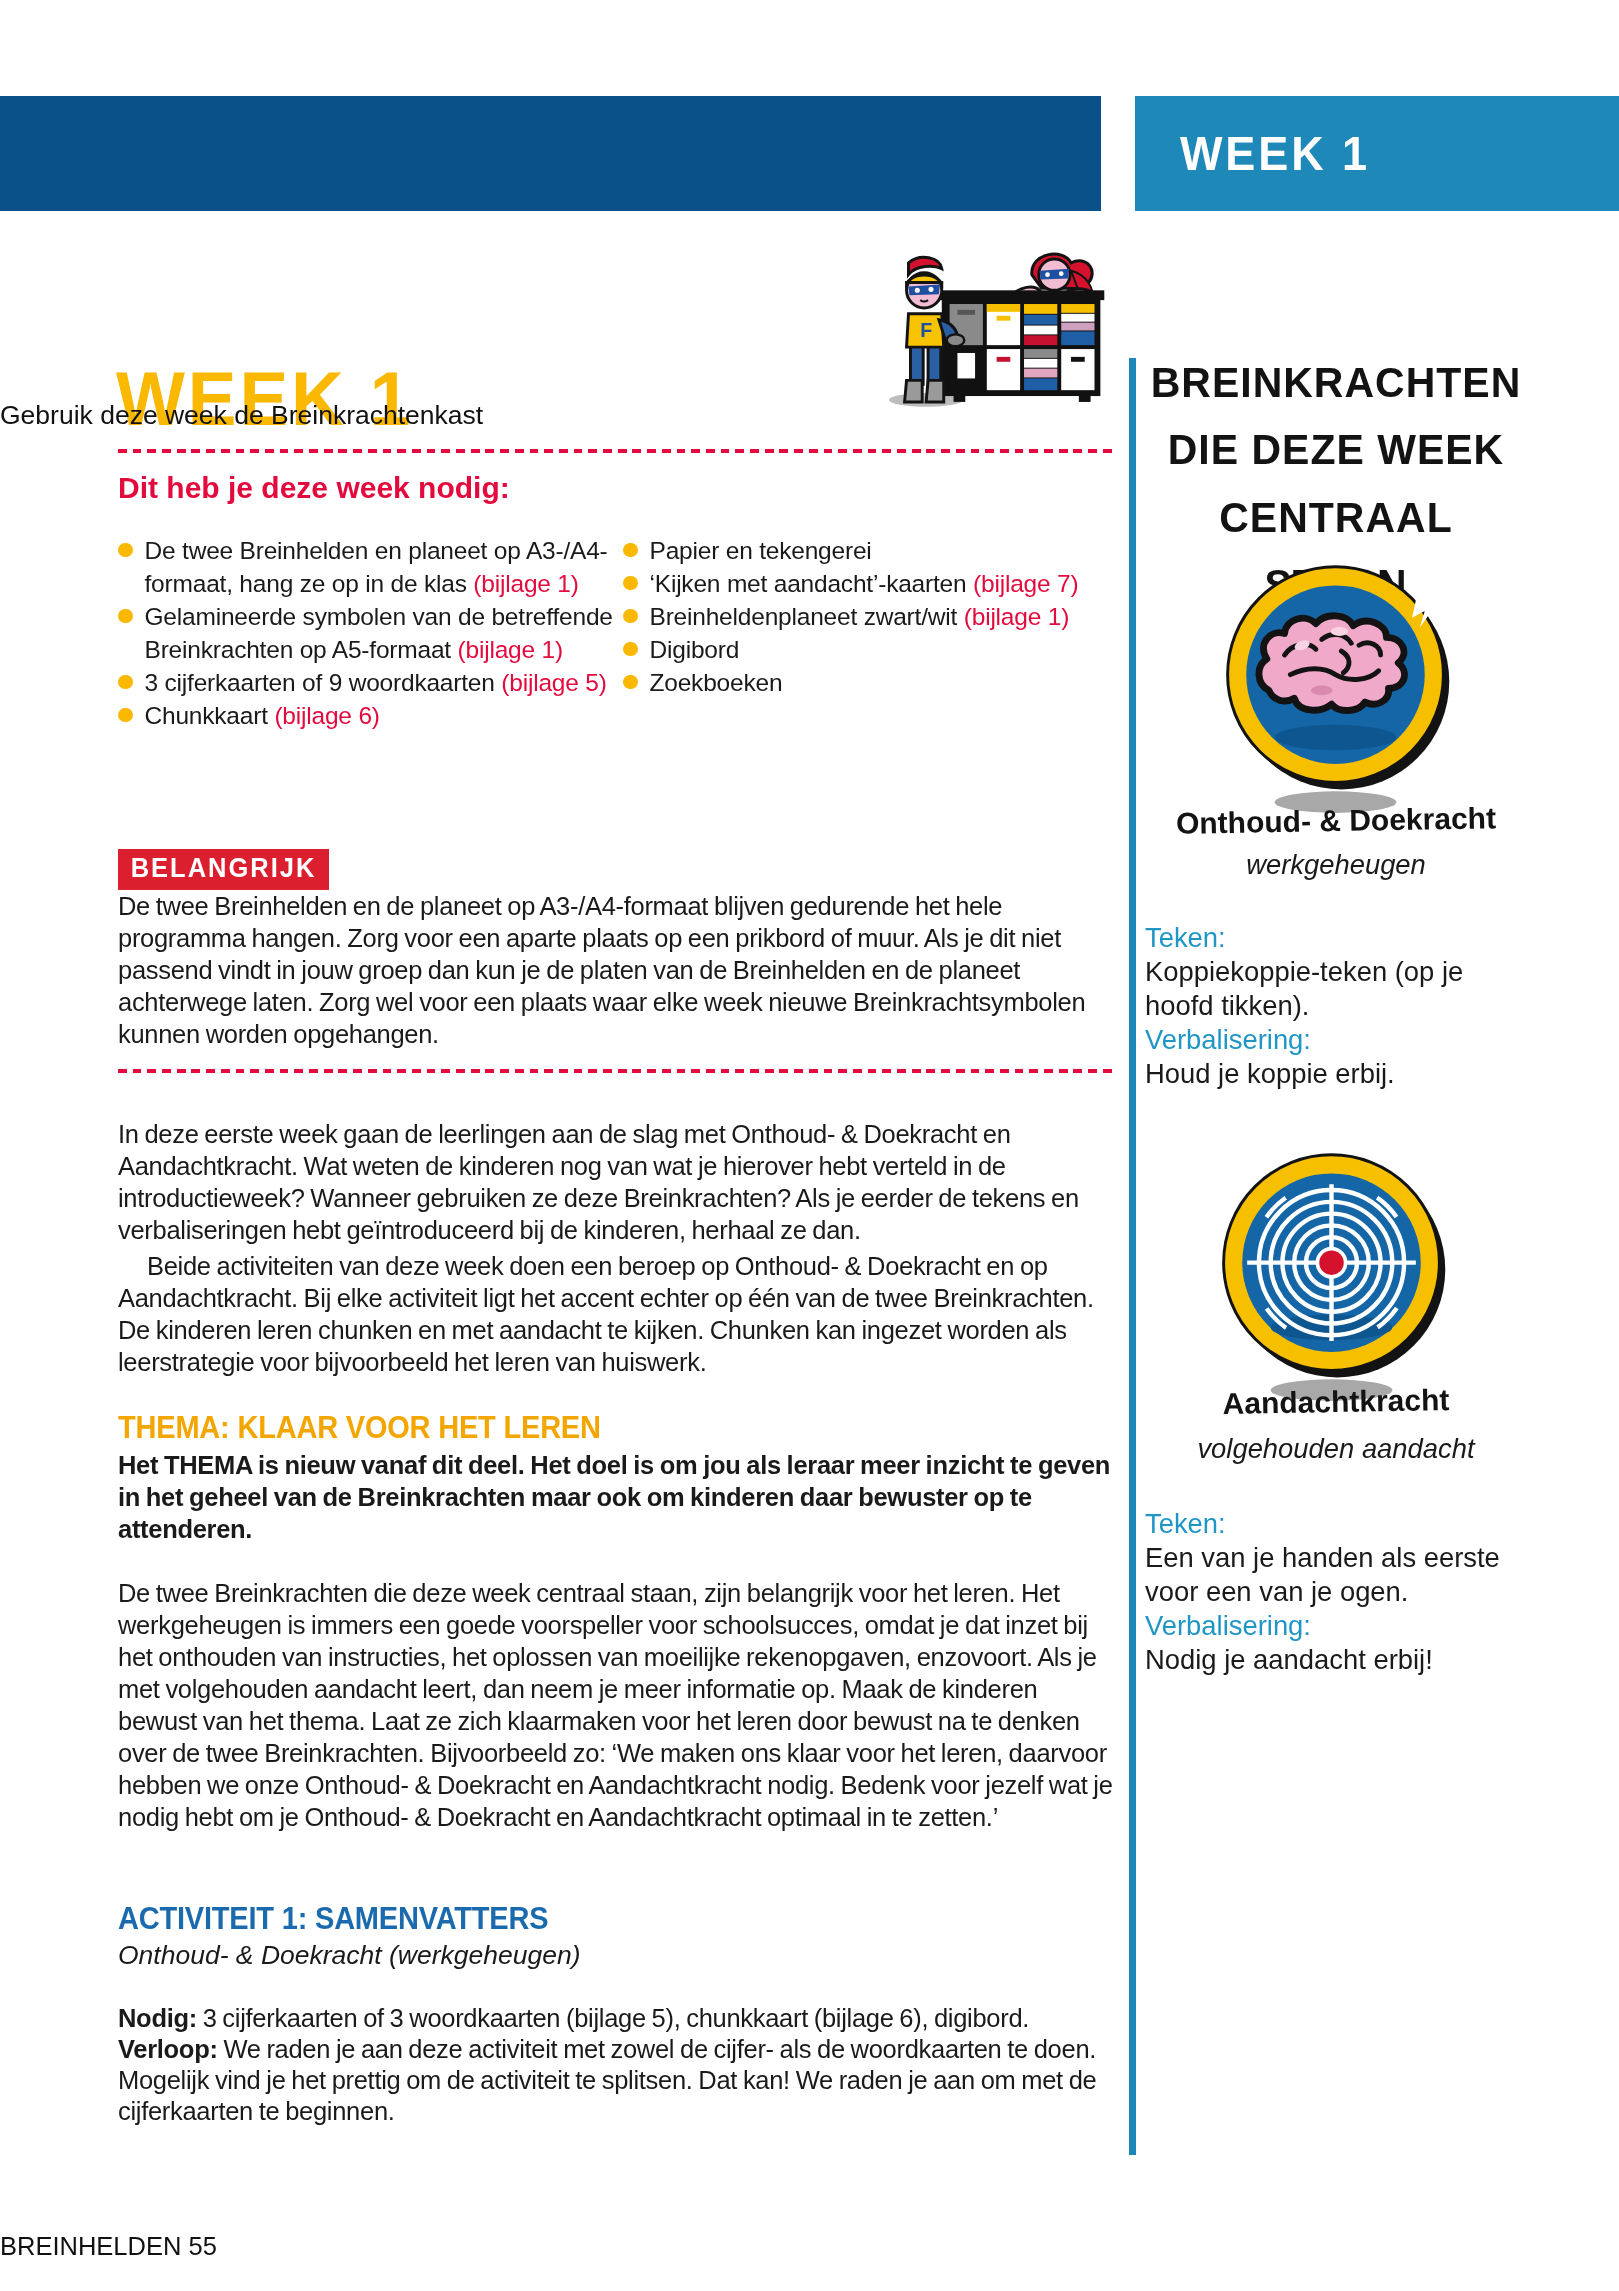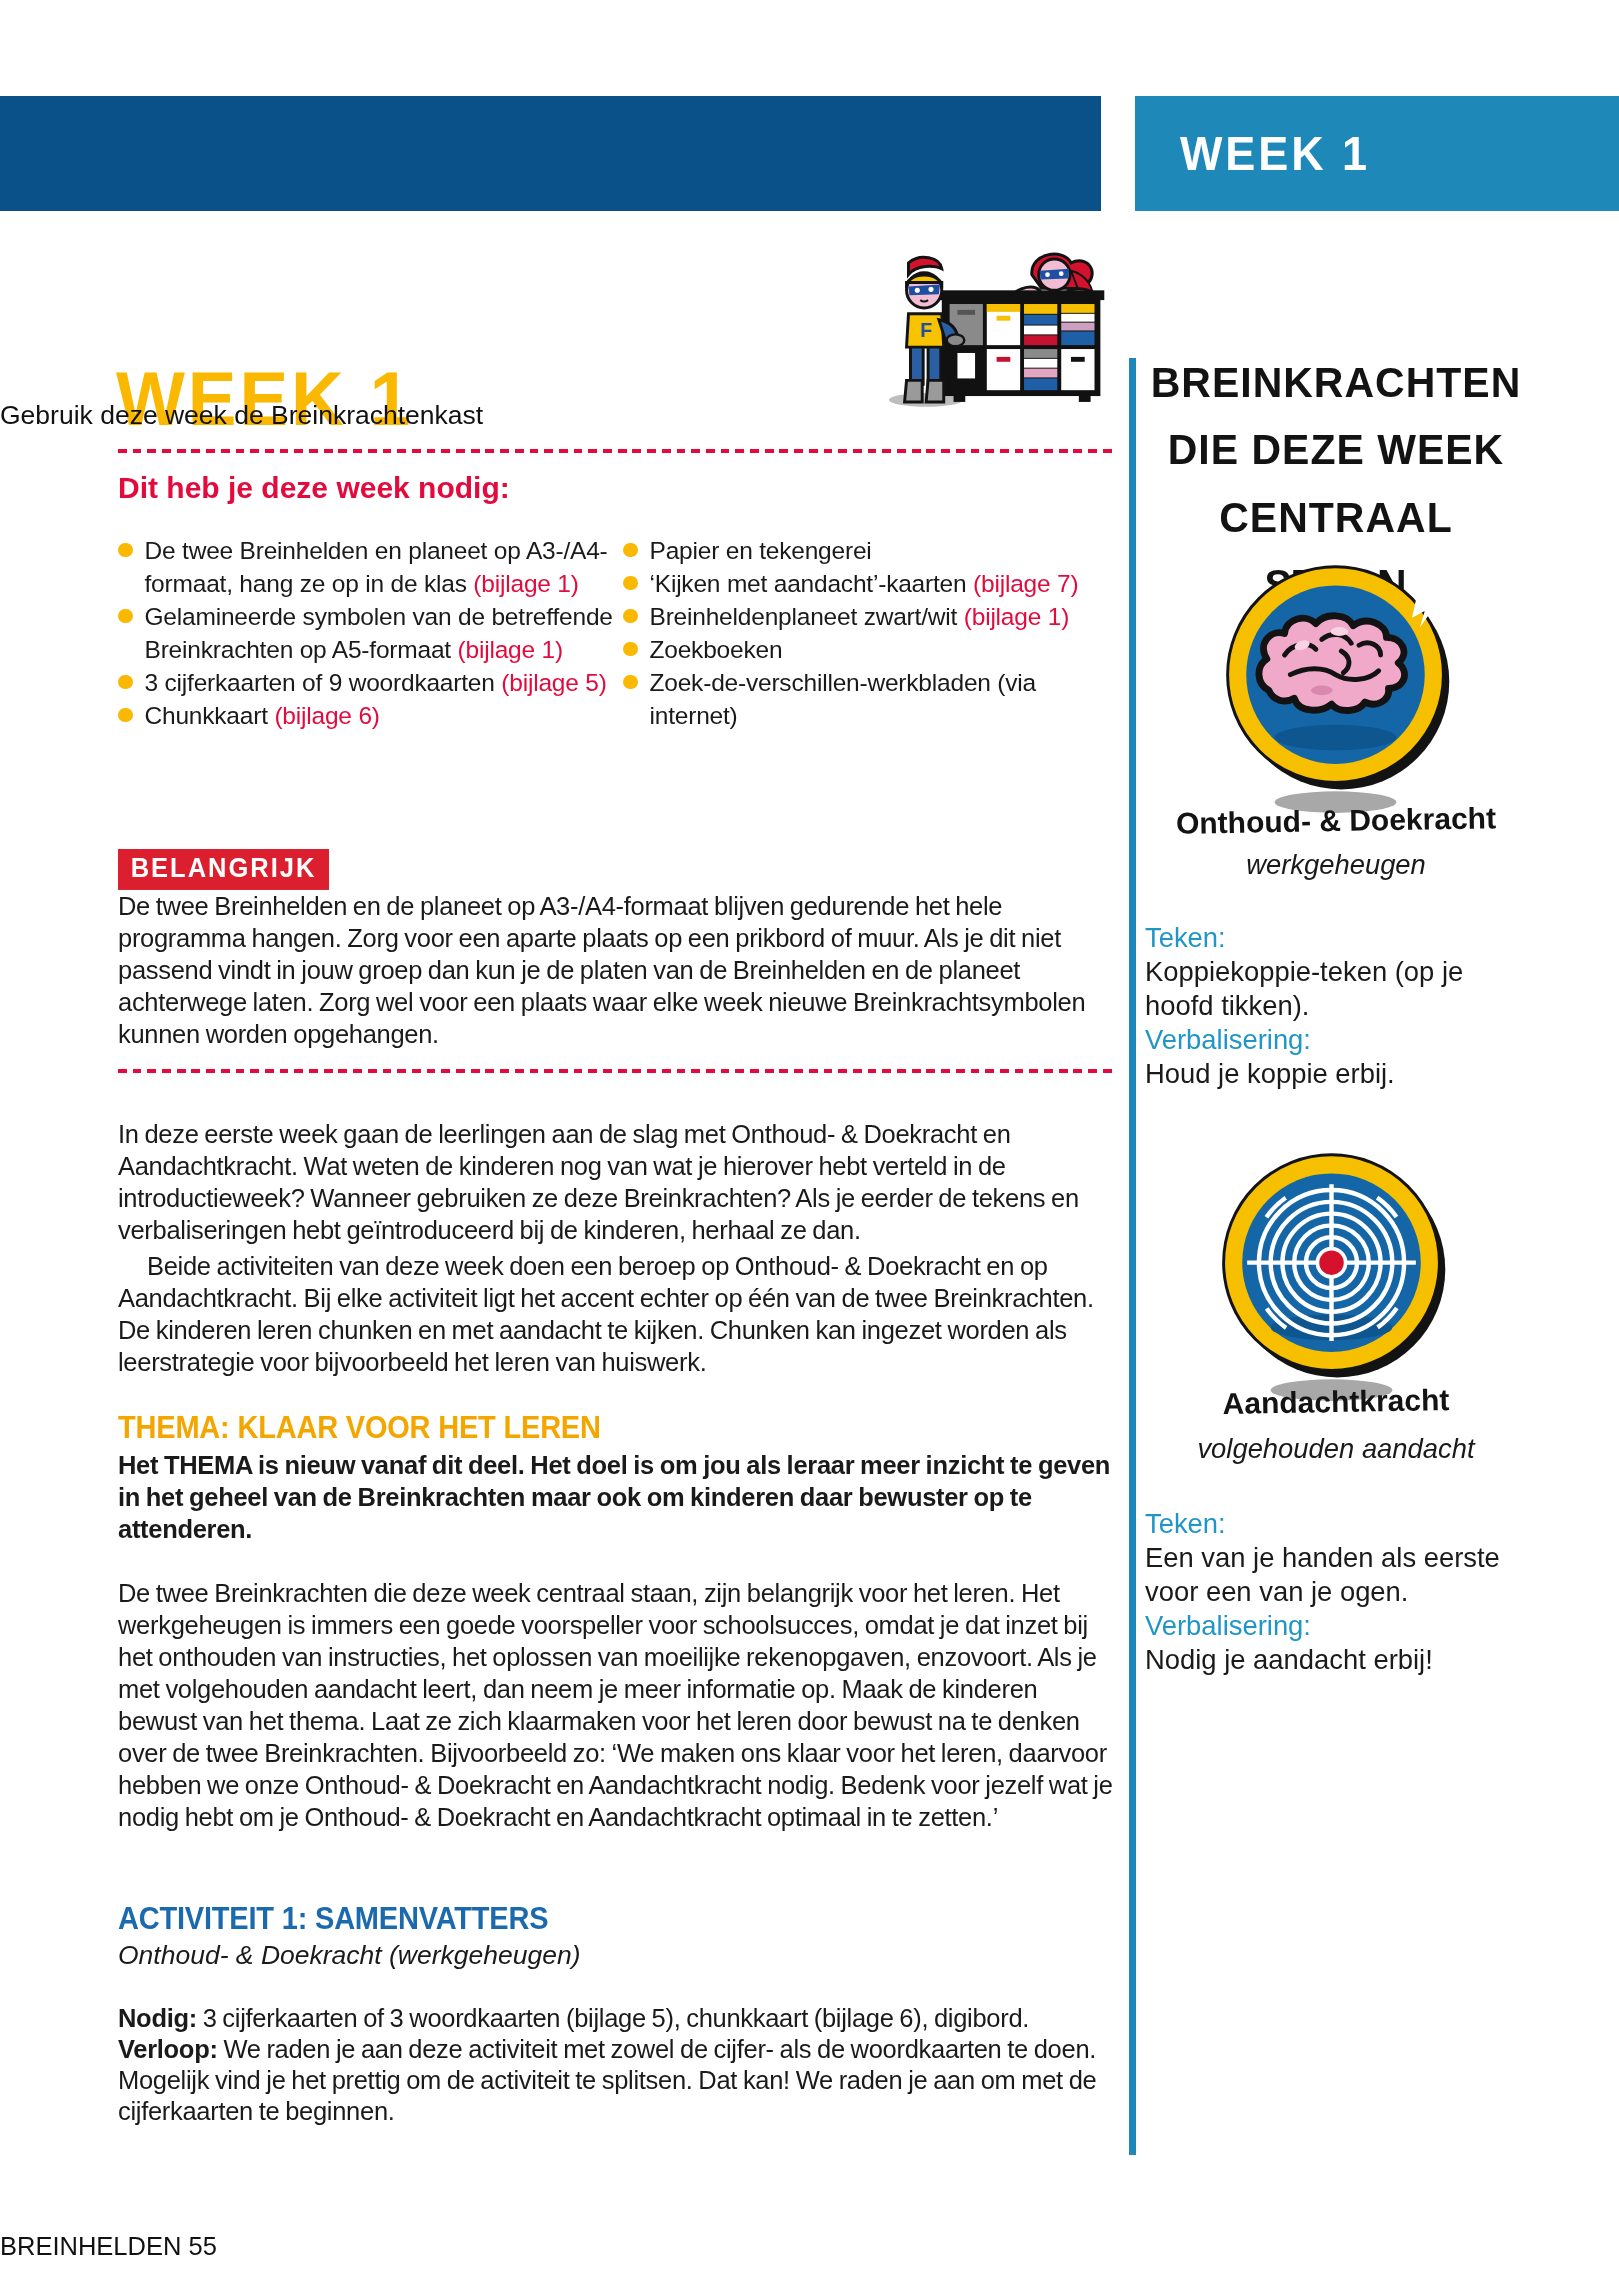--- a/index.html
+++ b/index.html
@@ -163,22 +163,22 @@
   <ul class="c1">
     <li><span class="dot"></span><span>De twee Breinhelden en planeet op A3-/A4-formaat, hang ze op in de klas </span><span class="ref">(bijlage 1)</span></li>
     <li><span class="dot"></span><span>Gelamineerde symbolen van de betreffende Breinkrachten op A5-formaat </span><span class="ref">(bijlage 1)</span></li>
     <li><span class="dot"></span><span>3 cijferkaarten of 9 woordkaarten </span><span class="ref">(bijlage 5)</span></li>
     <li><span class="dot"></span><span>Chunkkaart </span><span class="ref">(bijlage 6)</span></li>
   </ul>
   <ul class="c2">
     <li><span class="dot"></span><span>Papier en tekengerei</span><span class="ref"></span></li>
     <li><span class="dot"></span><span>‘Kijken met aandacht’-kaarten </span><span class="ref">(bijlage 7)</span></li>
     <li><span class="dot"></span><span>Breinheldenplaneet zwart/wit </span><span class="ref">(bijlage 1)</span></li>
+    <li><span class="dot"></span><span>Digibord</span><span class="ref"></span></li>
     <li><span class="dot"></span><span>Zoekboeken</span><span class="ref"></span></li>
-    <li><span class="dot"></span><span>Zoek-de-verschillen-werkbladen (via internet)</span><span class="ref"></span></li>
   </ul>
 </div>
 
 <div class="abs badge">BELANGRIJK</div>
 <p class="abs para p-belangrijk">De twee Breinhelden en de planeet op A3-/A4-formaat blijven gedurende het hele programma hangen. Zorg voor een aparte plaats op een prikbord of muur. Als je dit niet passend vindt in jouw groep dan kun je de platen van de Breinhelden en de planeet achterwege laten. Zorg wel voor een plaats waar elke week nieuwe Breinkrachtsymbolen kunnen worden opgehangen.</p>
 <div class="abs divider div2"></div>
 
 <p class="abs para p-intro1">In deze eerste week gaan de leerlingen aan de slag met Onthoud- &amp; Doekracht en Aandachtkracht. Wat weten de kinderen nog van wat je hierover hebt verteld in de introductieweek? Wanneer gebruiken ze deze Breinkrachten? Als je eerder de tekens en verbaliseringen hebt geïntroduceerd bij de kinderen, herhaal ze dan.</p>
 <p class="abs para p-intro2">Beide activiteiten van deze week doen een beroep op Onthoud- &amp; Doekracht en op Aandachtkracht. Bij elke activiteit ligt het accent echter op één van de twee Breinkrachten. De kinderen leren chunken en met aandacht te kijken. Chunken kan ingezet worden als leerstrategie voor bijvoorbeeld het leren van huiswerk.</p>
 

